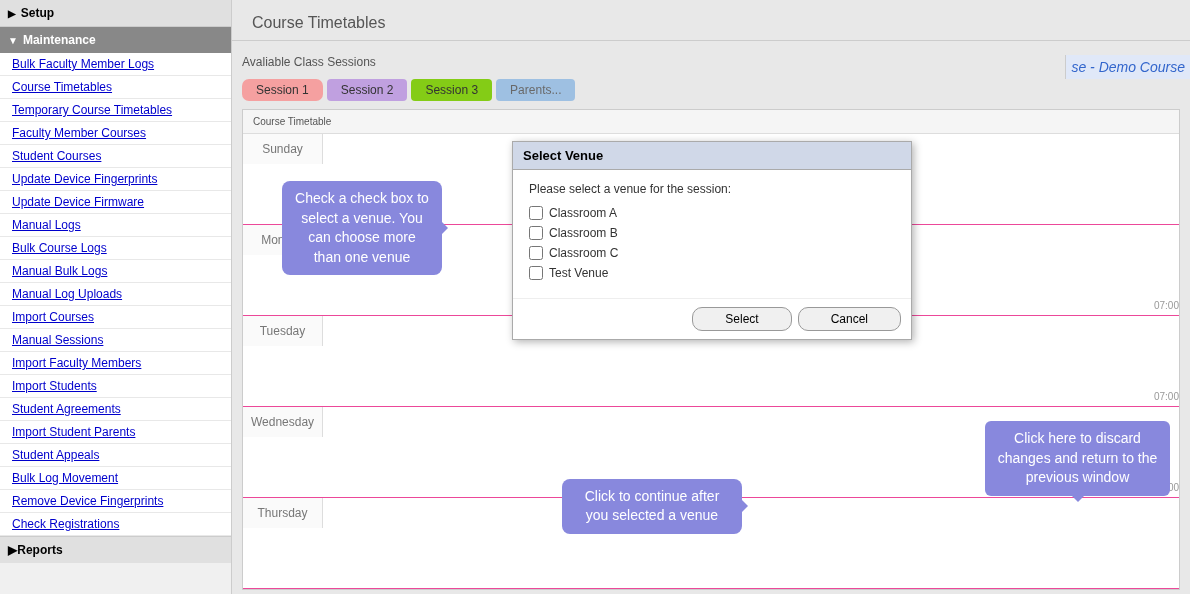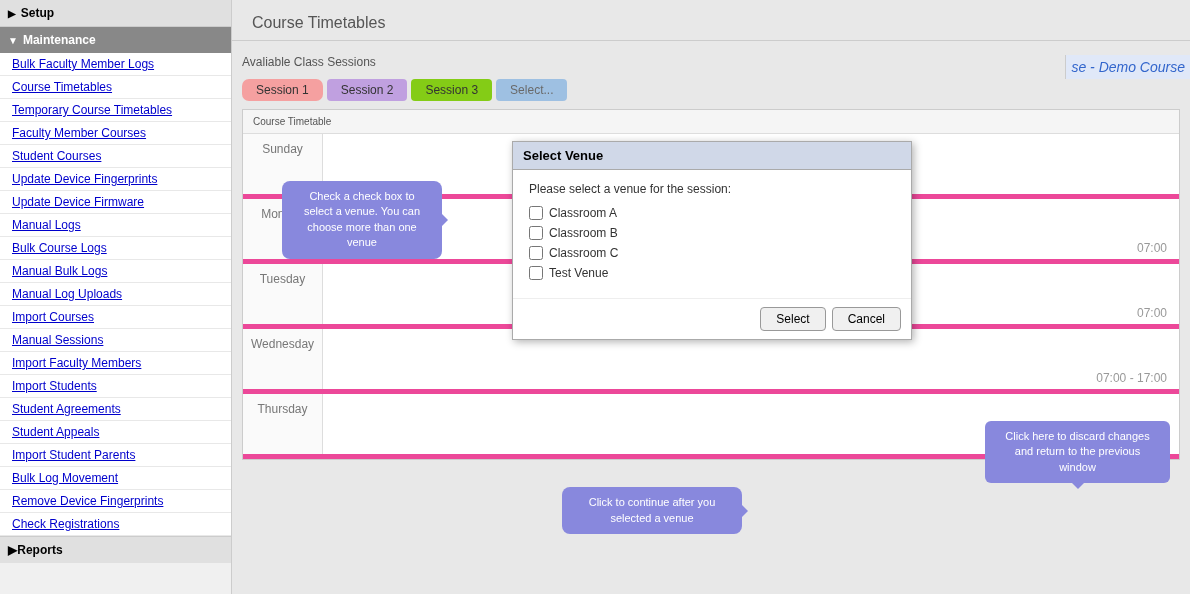--- a/index.html
+++ b/index.html
@@ -128,45 +128,46 @@
       color: #555;
       border-bottom: 1px solid #ddd;
     }
 
     .timetable-body {
       display: flex;
       flex-direction: column;
     }
     .timetable-row {
       display: flex;
-      border-bottom: 5px solid #ec4899;
+      border-bottom: 1px solid #ec4899;
       min-height: 60px;
+      flex-direction: column;
     }
     .day-label {
       width: 80px;
       min-width: 80px;
       display: flex;
       align-items: flex-start;
       justify-content: center;
       padding: 8px 4px;
       font-size: 12px;
       color: #777;
       border-right: 1px solid #ddd;
       background: #fafafa;
     }
     .day-content {
       flex: 1;
       position: relative;
       min-height: 60px;
     }
     .time-label {
       position: absolute;
-      right: 12px;
+      right: 0;
       bottom: 4px;
-      font-size: 12px;
+      font-size: 10px;
       color: #999;
       margin-top: 40px;
     }
 
     
     .demo-course-banner {
       position: absolute;
       top: 14px;
       right: 0;
       background: #e0e8f8;
@@ -216,36 +217,36 @@
       height: 14px;
     }
     .dialog-footer {
       display: flex;
       justify-content: flex-end;
       gap: 6px;
       padding: 8px 10px;
       border-top: 1px solid #eee;
     }
     .dialog-btn {
-      padding: 4px 15px;
+      padding: 4px 32px;
       font-size: 12px;
       cursor: pointer;
       border: 1px solid #999;
       background: #f0f0f0;
-      border-radius: 4px;
+      border-radius: 10px;
     }
 
     
     .tooltip-bubble {
       position: absolute;
       background: #8888dd;
       color: white;
       border-radius: 8px;
       padding: 8px 12px;
-      font-size: 11px;
+      font-size: 14px;
       text-align: center;
       line-height: 1.4;
       z-index: 20;
     }
     .tooltip-bubble::after {
       content: '';
       position: absolute;
       border: 8px solid transparent;
     }
     .tooltip-select-venue {
@@ -307,22 +308,22 @@
   <div class="sidebar-item">Update Device Firmware</div>
   <div class="sidebar-item">Manual Logs</div>
   <div class="sidebar-item">Bulk Course Logs</div>
   <div class="sidebar-item">Manual Bulk Logs</div>
   <div class="sidebar-item">Manual Log Uploads</div>
   <div class="sidebar-item">Import Courses</div>
   <div class="sidebar-item">Manual Sessions</div>
   <div class="sidebar-item">Import Faculty Members</div>
   <div class="sidebar-item">Import Students</div>
   <div class="sidebar-item">Student Agreements</div>
+  <div class="sidebar-item">Import Student Parents</div>
   <div class="sidebar-item">Student Appeals</div>
-  <div class="sidebar-item">Import Student Parents</div>
   <div class="sidebar-item">Bulk Log Movement</div>
   <div class="sidebar-item">Remove Device Fingerprints</div>
   <div class="sidebar-item">Check Registrations</div>
 
   <div class="sidebar-footer" style="margin-top: 0;">
     <span class="arrow">▶</span>
     <span>Reports</span>
   </div>
 </div>
 
@@ -333,21 +334,21 @@
   <div class="content-area">
 
     <div class="demo-course-banner">se - Demo Course</div>
 
     <div class="sessions-header">Avaliable Class Sessions</div>
 
     <div class="session-tabs">
       <button class="session-tab pink">Session 1</button>
       <button class="session-tab purple">Session 2</button>
       <button class="session-tab teal">Session 3</button>
-      <button class="session-tab blue">Select...</button>
+      <button class="session-tab blue">Parents...</button>
     </div>
 
     <div class="timetable-container">
       <div class="timetable-header">Course Timetable</div>
       <div class="timetable-body">
 
         <div class="timetable-row">
           <div class="day-label">Sunday</div>
           <div class="day-content"></div>
         </div>

